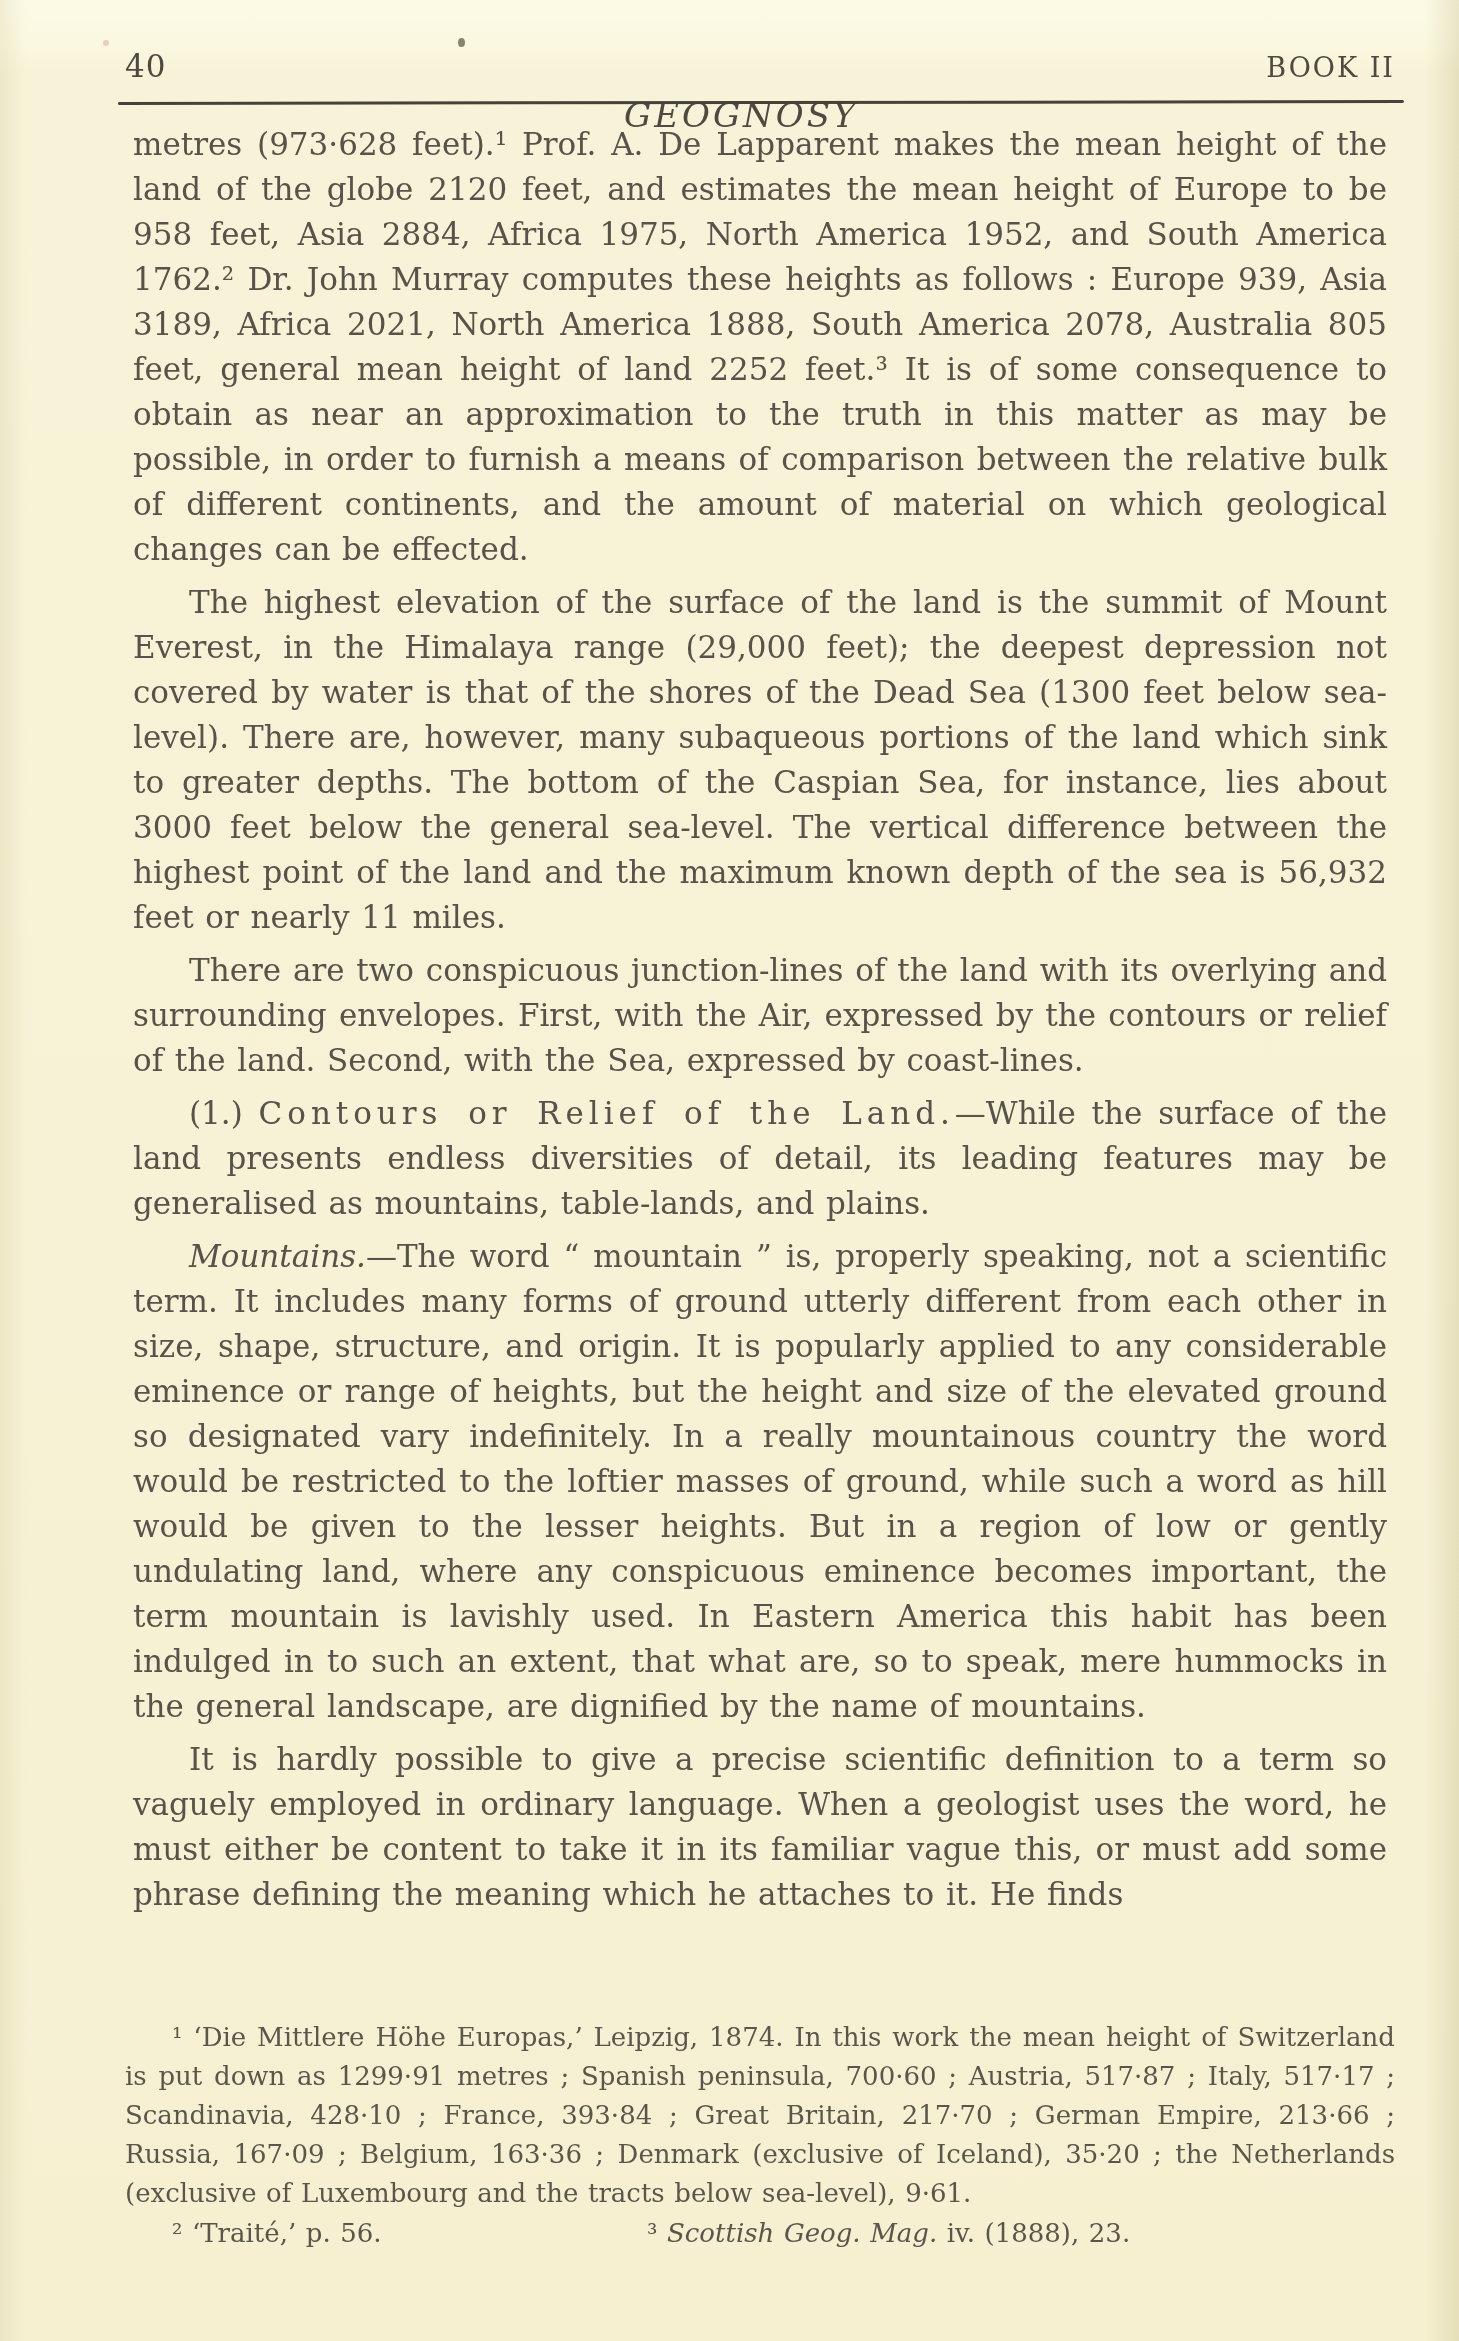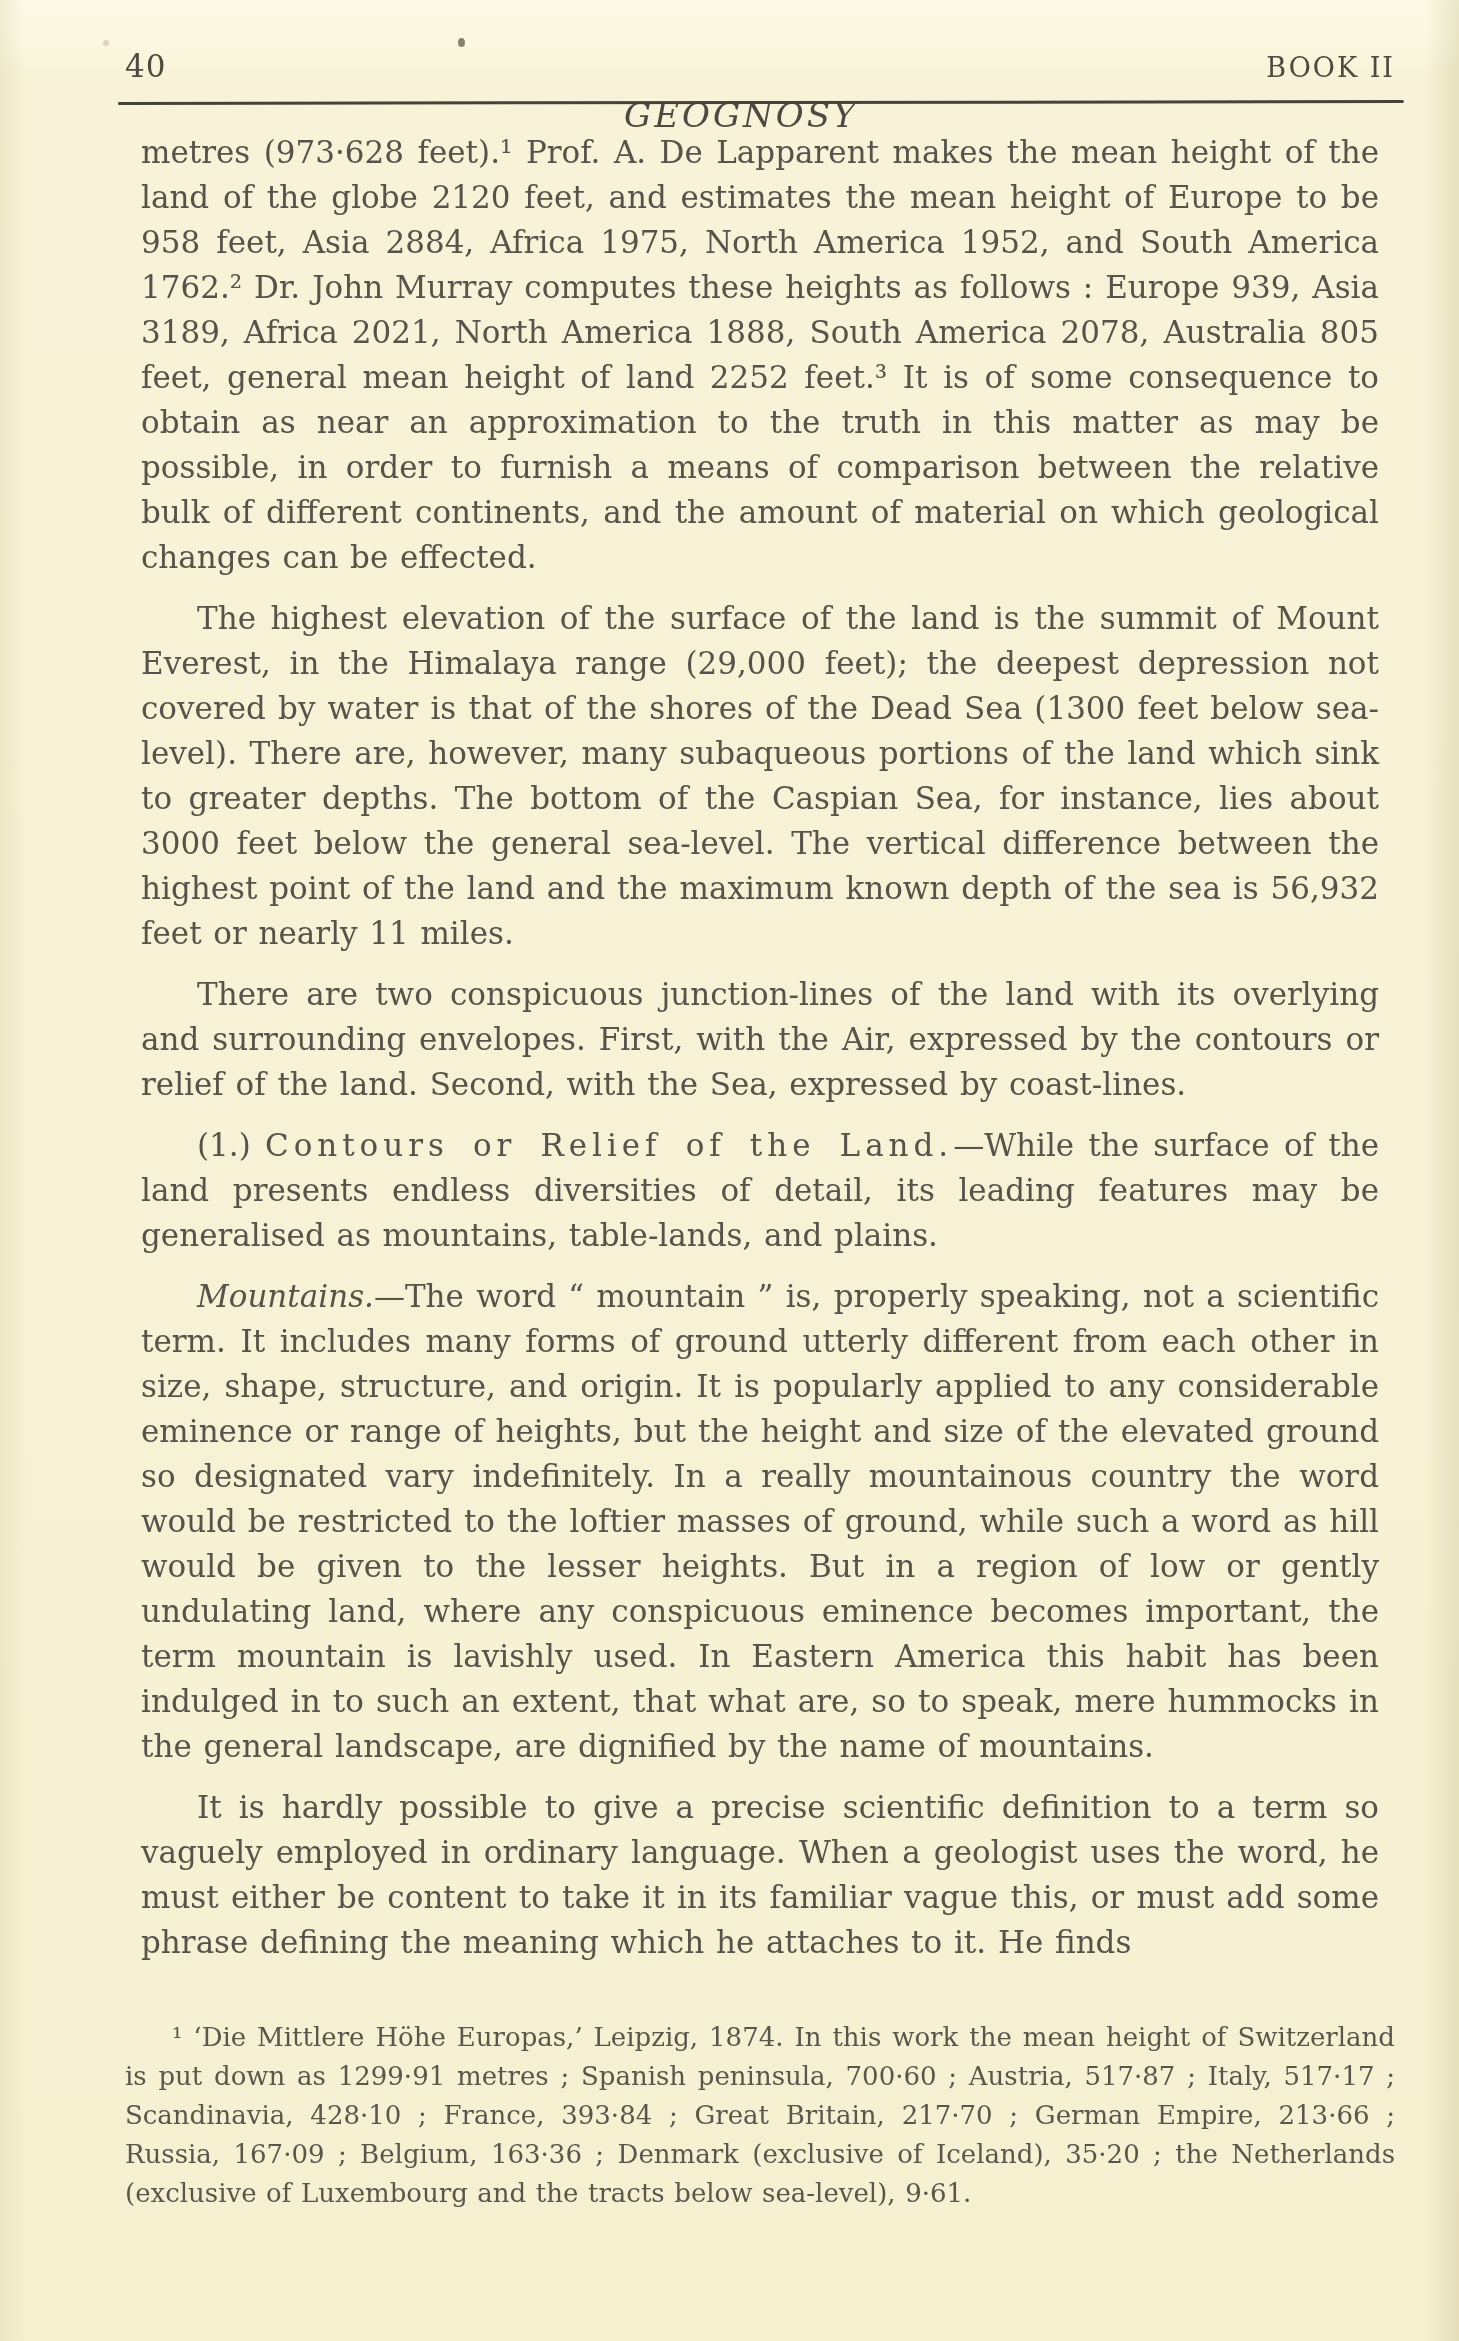--- a/index.html
+++ b/index.html
@@ -43,21 +43,21 @@
     position: absolute; top: 101px; left: 118px; width: 1286px; height: 3px;
     background: #45423a; border-radius: 2px;
     transform: rotate(-0.08deg);
   }
   .body-text {
     position: absolute; top: 114px; left: 125px; width: 1270px;
     font-size: 31px; line-height: 45px;
     text-align: justify;
     word-spacing: 0.06em;
   }
-  .body-text p { margin: 16px; }
+  .body-text p { margin: 8px; }
   .body-text p.indent { text-indent: 56px; }
   .body-text p.noindent { text-indent: 0; }
   .spaced { letter-spacing: 0.16em; word-spacing: 0.22em; }
   .italic { font-style: italic; }
   .footnotes {
     position: absolute; top: 2018px; left: 125px; width: 1270px;
     font-size: 26px; line-height: 39px;
     text-align: justify;
     word-spacing: 0.05em;
     color: #5a564c;
@@ -87,15 +87,19 @@
     <p class="noindent">metres (973·628 feet).¹  Prof. A. De Lapparent makes the mean height of the land of the globe 2120 feet, and estimates the mean height of Europe to be 958 feet, Asia 2884, Africa 1975, North America 1952, and South America 1762.²  Dr. John Murray computes these heights as follows : Europe 939, Asia 3189, Africa 2021, North America 1888, South America 2078, Australia 805 feet, general mean height of land 2252 feet.³  It is of some consequence to obtain as near an approximation to the truth in this matter as may be possible, in order to furnish a means of comparison between the relative bulk of different continents, and the amount of material on which geological changes can be effected.</p>
     <p class="indent">The highest elevation of the surface of the land is the summit of Mount Everest, in the Himalaya range (29,000 feet); the deepest depression not covered by water is that of the shores of the Dead Sea (1300 feet below sea-level).  There are, however, many subaqueous portions of the land which sink to greater depths.  The bottom of the Caspian Sea, for instance, lies about 3000 feet below the general sea-level.  The vertical difference between the highest point of the land and the maximum known depth of the sea is 56,932 feet or nearly 11 miles.</p>
     <p class="indent">There are two conspicuous junction-lines of the land with its overlying and surrounding envelopes.  First, with the Air, expressed by the contours or relief of the land.  Second, with the Sea, expressed by coast-lines.</p>
     <p class="indent"><span>(1.) </span><span class="spaced">Contours or Relief of the Land.</span><span>—While the surface of the land presents endless diversities of detail, its leading features may be generalised as mountains, table-lands, and plains.</span></p>
     <p class="indent"><span class="italic">Mountains.</span><span>—The word “ mountain ” is, properly speaking, not a scientific term.  It includes many forms of ground utterly different from each other in size, shape, structure, and origin.  It is popularly applied to any considerable eminence or range of heights, but the height and size of the elevated ground so designated vary indefinitely.  In a really mountainous country the word would be restricted to the loftier masses of ground, while such a word as hill would be given to the lesser heights.  But in a region of low or gently undulating land, where any conspicuous eminence becomes important, the term mountain is lavishly used.  In Eastern America this habit has been indulged in to such an extent, that what are, so to speak, mere hummocks in the general landscape, are dignified by the name of mountains.</span></p>
     <p class="indent">It is hardly possible to give a precise scientific definition to a term so vaguely employed in ordinary language.  When a geologist uses the word, he must either be content to take it in its familiar vague this, or must add some phrase defining the meaning which he attaches to it.  He finds</p>
   </main>
 
   <footer class="footnotes">
     <p class="fn">¹ ‘Die Mittlere Höhe Europas,’ Leipzig, 1874.  In this work the mean height of Switzerland is put down as 1299·91 metres ; Spanish peninsula, 700·60 ; Austria, 517·87 ; Italy, 517·17 ; Scandinavia, 428·10 ; France, 393·84 ; Great Britain, 217·70 ; German Empire, 213·66 ; Russia, 167·09 ; Belgium, 163·36 ; Denmark (exclusive of Iceland), 35·20 ; the Netherlands (exclusive of Luxembourg and the tracts below sea-level), 9·61.</p>
+    <div class="fn-row">
+      <span class="fn2">² ‘Traité,’ p. 56.</span>
+      <span class="fn3"><span>³ </span><span class="italic">Scottish Geog. Mag.</span><span> iv. (1888), 23.</span></span>
+    </div>
   </footer>
 
 </div>
 
 </body></html>

